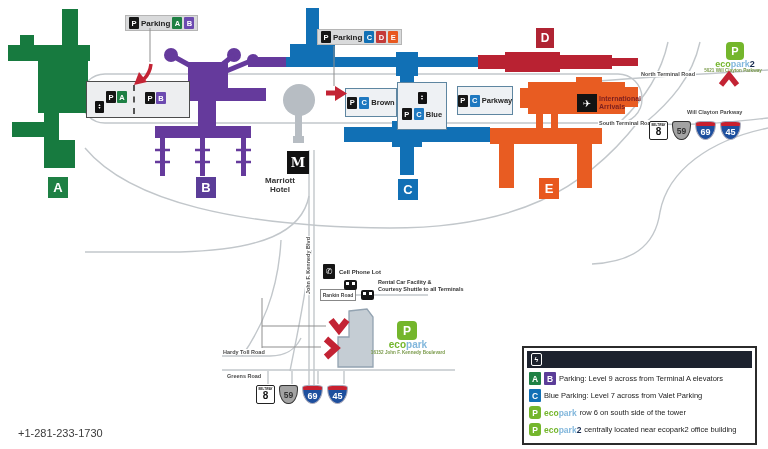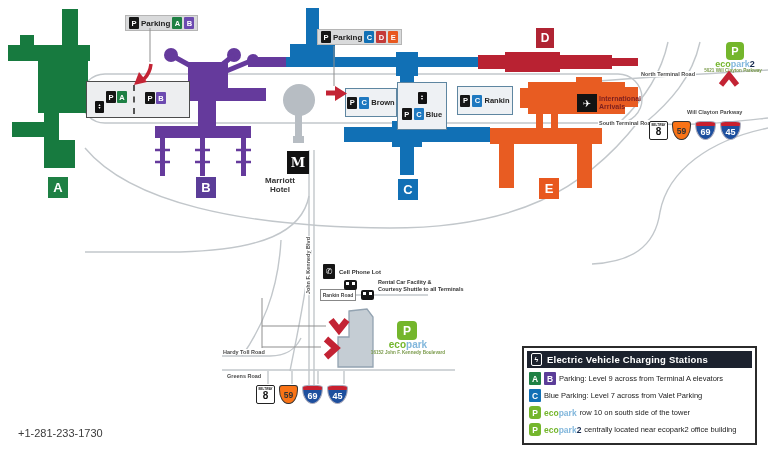--- a/index.html
+++ b/index.html
@@ -50,21 +50,21 @@
          align-items:center;justify-content:center;}
   .eco-word{font-weight:bold;white-space:nowrap;}
   .eco-word .eco{color:#74b62c;} .eco-word .park{color:#82b7dc;} .eco-word .two{color:#16294d;}
   .eco-addr{font-size:4.6px;font-weight:bold;color:#7a9a4a;text-align:center;white-space:nowrap;}
   
   .shield-row{display:flex;gap:4px;align-items:flex-start;}
   .sh-belt{width:19px;height:19px;background:#fff;border:1.6px solid #222;border-radius:2px;
            display:flex;flex-direction:column;align-items:center;justify-content:center;box-sizing:border-box;}
   .sh-belt .t{font-size:3px;font-weight:bold;color:#222;line-height:1;}
   .sh-belt .n{font-size:10px;font-weight:bold;color:#111;line-height:1;}
-  .sh-us{width:19px;height:19px;background:#f97316;border:1.4px solid #333;
+  .sh-us{width:19px;height:19px;background:#a3a3a3;border:1.4px solid #333;
          border-radius:3px 3px 48% 48%/3px 3px 75% 75%;display:flex;align-items:center;
          justify-content:center;font-size:8.5px;font-weight:bold;color:#333;box-sizing:border-box;}
   .sh-i{width:21px;height:19px;border-radius:25% 25% 50% 50%/14% 14% 86% 86%;
         background:linear-gradient(#c8202f 0 26%,#1d4f9e 26%);border:1px solid #aab;
         display:flex;align-items:center;justify-content:center;color:#fff;font-size:9px;
         font-weight:bold;box-sizing:border-box;padding-top:3px;}
   
   .legend{width:235px;background:#fff;border:2px solid #2b2b2b;box-sizing:border-box;padding:3px;}
   .legend-head{background:#1c222e;color:#fff;display:flex;align-items:center;padding:2px 4px;
                font-size:9.5px;font-weight:bold;letter-spacing:.2px;}
@@ -207,21 +207,21 @@
   </div>
   <div class="abs lot" style="left:397px;top:82px;width:50px;height:48px;flex-wrap:wrap;align-content:center">
     <span class="elev" style="margin:0 100% 2px 100%"></span>
     <span class="badge mini c-black">P</span>
     <span class="badge mini c-lblue">C</span>
     <span>Blue</span>
   </div>
   <div class="abs lot" style="left:457px;top:86px;width:56px;height:29px">
     <span class="badge mini c-black">P</span>
     <span class="badge mini c-lblue">C</span>
-    <span>Rankin</span>
+    <span>Parkway</span>
   </div>
 
   <div class="abs badge badge-lg c-green" style="left:48px;top:177px">A</div>
   <div class="abs badge badge-lg c-purple" style="left:196px;top:177px">B</div>
   <div class="abs badge badge-lg c-blue" style="left:398px;top:179px">C</div>
   <div class="abs badge c-red" style="left:536px;top:28px;width:18px;height:20px;font-size:12px">D</div>
   <div class="abs badge badge-lg c-orange" style="left:539px;top:178px">E</div>
 
   <div class="abs mlogo" style="left:287px;top:151px"></div>
   <div class="abs poi-text" style="left:256px;top:177px;width:48px">
@@ -282,35 +282,34 @@
     <div class="sh-us">59</div>
     <div class="sh-i">69</div>
     <div class="sh-i">45</div>
   </div>
 
   <div class="abs iah-phone" style="left:18px;top:427px">+1-281-233-1730</div>
 
   <div class="abs legend" style="left:522px;top:346px">
     <div class="legend-head">
       <span class="evicon"></span>
-      <span>Electric Vehicle Charging Stations</span>
     </div>
     <div class="legend-row">
       <span class="badge lbadge c-green">A</span>
       <span class="badge lbadge c-purple">B</span>
       <span class="txt">Parking: Level 9 across from Terminal A elevators</span>
     </div>
     <div class="legend-row">
       <span class="badge lbadge c-blue">C</span>
       <span class="txt">Blue Parking: Level 7 across from Valet Parking</span>
     </div>
     <div class="legend-row">
       <span class="eco-p lp">P</span>
       <span class="eco-word leco"><span class="eco">eco</span><span class="park">park</span></span>
-      <span class="txt">row 10 on south side of the tower</span>
+      <span class="txt">row 6 on south side of the tower</span>
     </div>
     <div class="legend-row">
       <span class="eco-p lp">P</span>
       <span class="eco-word leco"><span class="eco">eco</span><span class="park">park</span><span class="two">2</span></span>
       <span class="txt">centrally located near ecopark2 office building</span>
     </div>
   </div>
 
   <svg class="abs" style="left:0;top:0;pointer-events:none" width="768" height="449" viewBox="0 0 768 449">
     <g stroke="#8f8f8f" stroke-width="1" fill="none">

